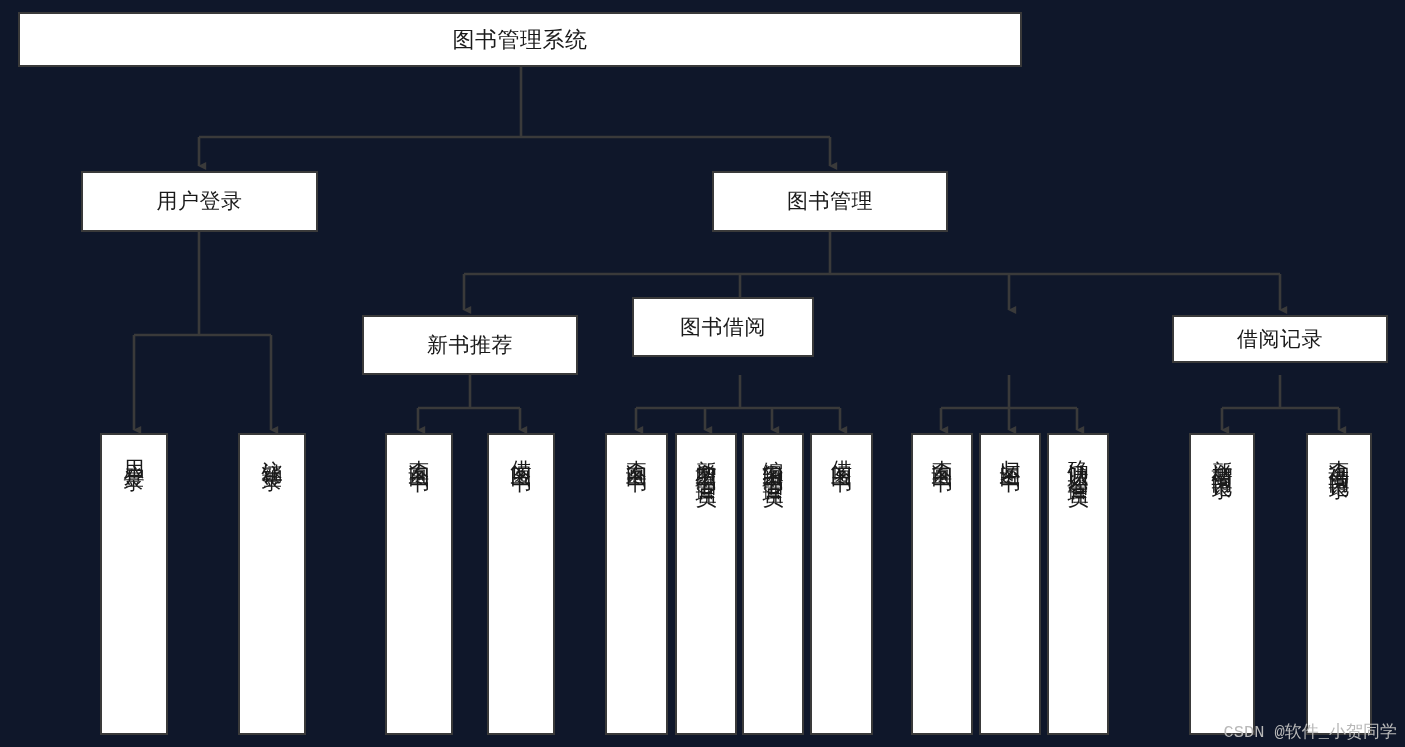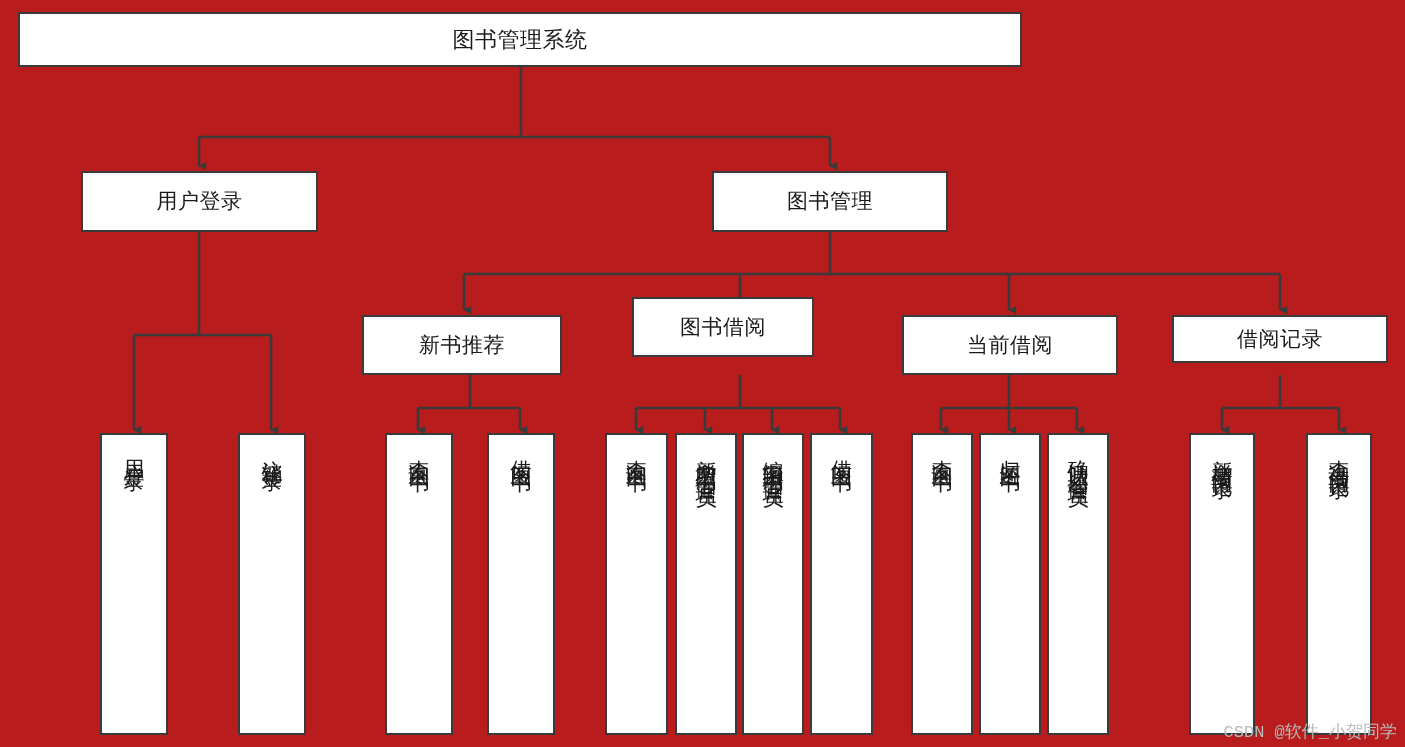--- a/index.html
+++ b/index.html
@@ -8,21 +8,21 @@
     padding: 0;
     background: #ffffff;
   }
   body {
     font-family: "DejaVu Sans", "Liberation Sans", sans-serif;
   }
   #diagram-root {
     position: relative;
     width: 1405px;
     height: 747px;
-    background: #b91c1c;
+    background: #0f172a;
     overflow: hidden;
   }
   #edge-layer {
     position: absolute;
     left: 0;
     top: 0;
     width: 1405px;
     height: 747px;
     pointer-events: none;
   }
@@ -136,29 +136,26 @@
     <span class="node-label">图书管理系统</span>
   </div>
 
   <div class="node horiz" style="left:81px; top:171px; width:237px; height:61px;">
     <span class="node-label">用户登录</span>
   </div>
   <div class="node horiz" style="left:712px; top:171px; width:236px; height:61px;">
     <span class="node-label">图书管理</span>
   </div>
 
-  <div class="node horiz" style="left:362px; top:315px; width:200px; height:60px;">
+  <div class="node horiz" style="left:362px; top:315px; width:216px; height:60px;">
     <span class="node-label">新书推荐</span>
   </div>
   <div class="node horiz" style="left:632px; top:297px; width:182px; height:60px;">
     <span class="node-label">图书借阅</span>
   </div>
-  <div class="node horiz" style="left:902px; top:315px; width:216px; height:60px;">
-    <span class="node-label">当前借阅</span>
-  </div>
   <div class="node horiz" style="left:1172px; top:315px; width:216px; height:48px;">
     <span class="node-label">借阅记录</span>
   </div>
 
   <div class="node vert" style="left:100px; top:433px; width:68px; height:302px;">
     <span class="node-label">用户登录</span>
   </div>
   <div class="node vert" style="left:238px; top:433px; width:68px; height:302px;">
     <span class="node-label">注销登录</span>
   </div>

